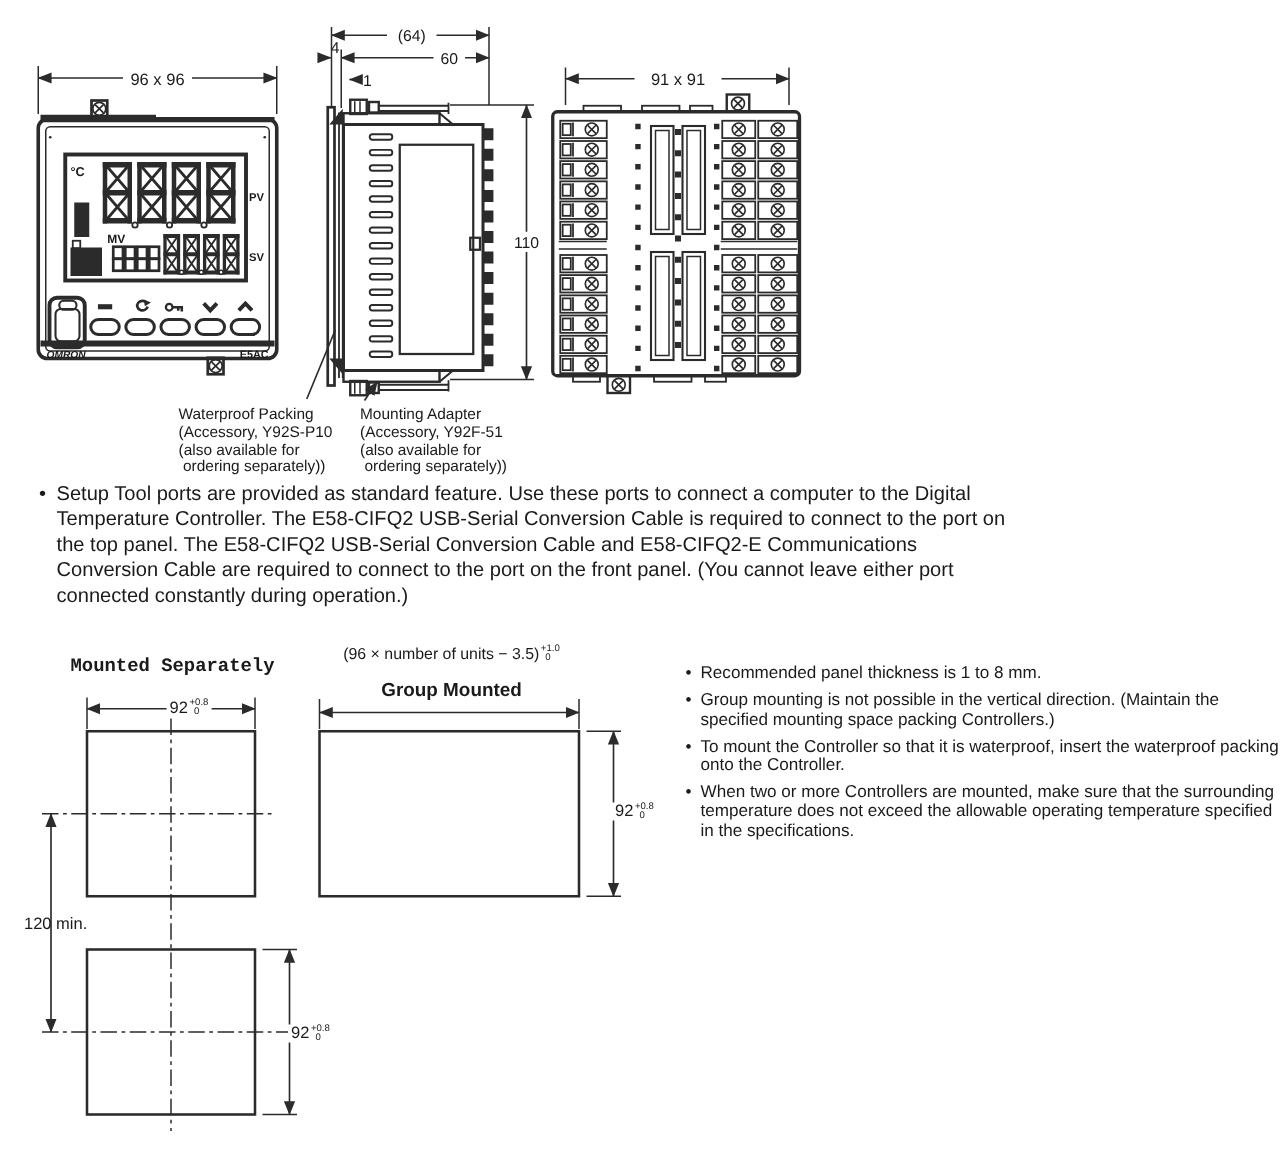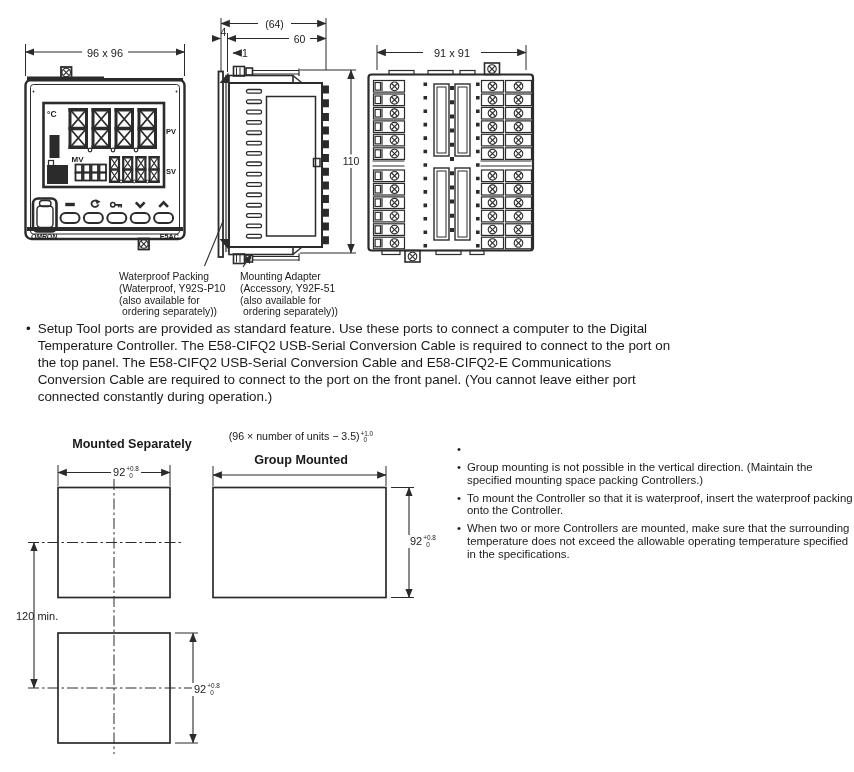--- a/index.html
+++ b/index.html
@@ -339,38 +339,38 @@
     <path class="ln" stroke-width="1" d="M213,466 V486 M386,466 V486"></path>
     <line class="ln" stroke-width="1.1" x1="213" y1="475" x2="386" y2="475" marker-start="url(#arr)" marker-end="url(#arr)"></line>
     <rect class="ln" stroke-width="1.7" x="213" y="487.5" width="173" height="110"></rect>
     <path class="ln" stroke-width="1" d="M391,487.5 H414 M391,597.5 H414"></path>
     <line class="ln" stroke-width="1.1" x1="409" y1="487.5" x2="409" y2="597.5" marker-start="url(#arr)" marker-end="url(#arr)"></line>
   </g>
 </svg>
 
 <div class="abs callout" style="left:119px;top:271px;">
   <div>Waterproof Packing</div>
-  <div>(Waterproof, Y92S-P10</div>
+  <div>(Accessory, Y92S-P10</div>
   <div>(also available for</div>
   <div style="padding-left:3px;">ordering separately))</div>
 </div>
 
 <div class="abs callout" style="left:228px;top:271px;margin-left:12px;">
   <div>Mounting Adapter</div>
   <div>(Accessory, Y92F-51</div>
   <div>(also available for</div>
   <div style="padding-left:3px;">ordering separately))</div>
 </div>
 
 <div class="abs setup-note" style="left:26px;top:320px;">
   <span class="blt">•</span>
   <span>Setup Tool ports are provided as standard feature. Use these ports to connect a computer to the Digital Temperature Controller. The E58-CIFQ2 USB-Serial Conversion Cable is required to connect to the port on the top panel. The E58-CIFQ2 USB-Serial Conversion Cable and E58-CIFQ2-E Communications Conversion Cable are required to connect to the port on the front panel. (You cannot leave either port connected constantly during operation.)</span>
 </div>
 
-<div class="abs dwg-title" style="left:132px;top:437px;">Mounted Separately</div>
+<div class="abs dwg-title" style="left:115px;top:437px;font-family:Liberation Mono, monospace;">Mounted Separately</div>
 <div class="abs dwg-title" style="left:301px;top:437px;margin-top:16px;">Group Mounted</div>
 
 <div class="abs formula" style="left:301px;top:430px;">
   <span>(96 × number of units − 3.5)</span><span class="tol-stack">
         <span>+1.0</span>
         <span style="padding-left:3px;">0</span>
       </span>
 </div>
 
 <div class="abs dim-label center-x" style="left:114px;top:465.5px;">
@@ -393,20 +393,21 @@
         <span style="padding-left:3px;">0</span>
       </span>
 </div>
 
 <div class="abs small-dim" style="left:16px;top:610px;">120 min.</div>
 
 
 <div class="abs notes" style="left:457px;top:443px;">
   <div class="note-item">
     <span class="blt">•</span>
+    <span>Recommended panel thickness is 1 to 8 mm.</span>
   </div>
   <div class="note-item">
     <span class="blt">•</span>
     <span>Group mounting is not possible in the vertical direction. (Maintain the specified mounting space packing Controllers.)</span>
   </div>
   <div class="note-item">
     <span class="blt">•</span>
     <span>To mount the Controller so that it is waterproof, insert the waterproof packing onto the Controller.</span>
   </div>
   <div class="note-item">

